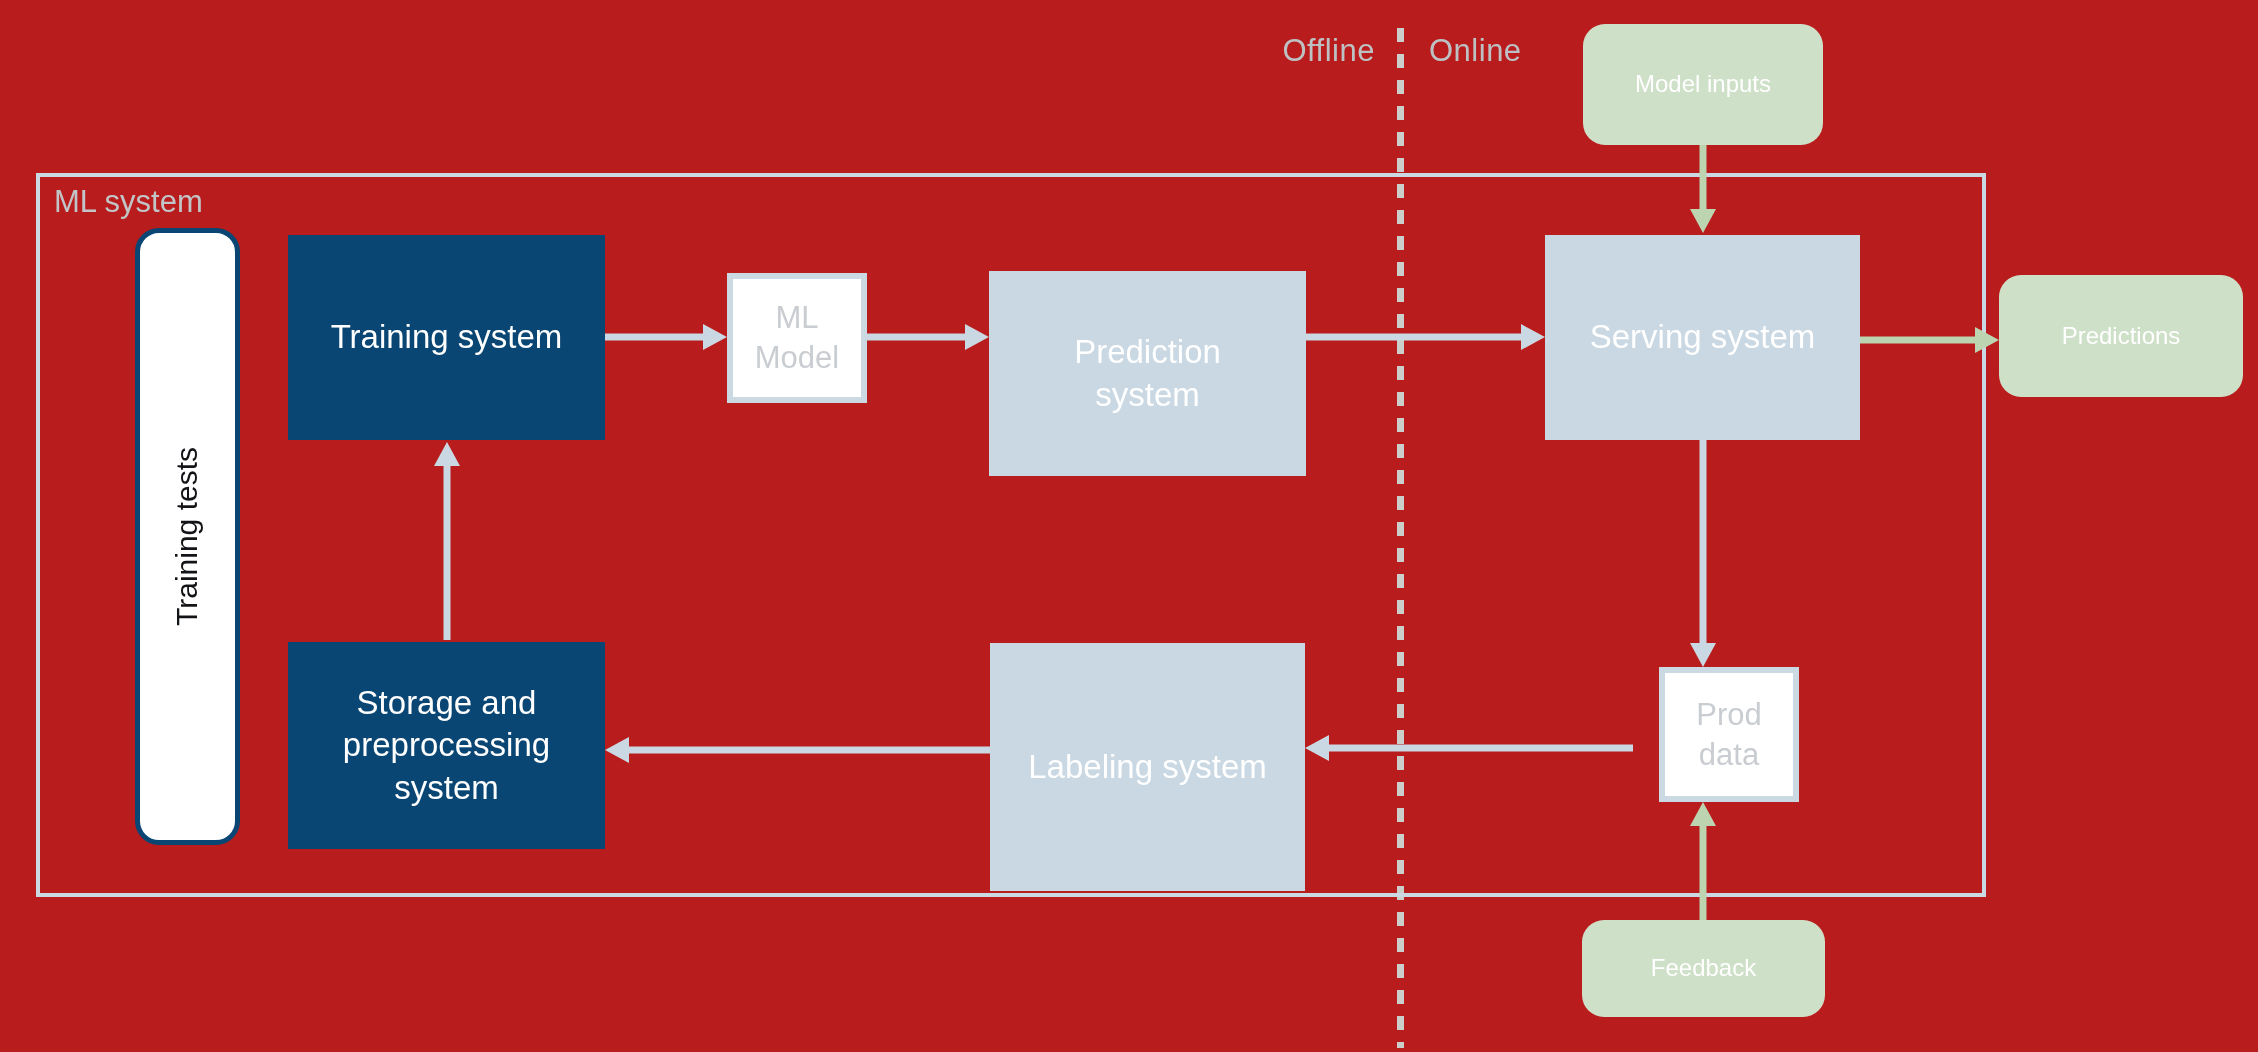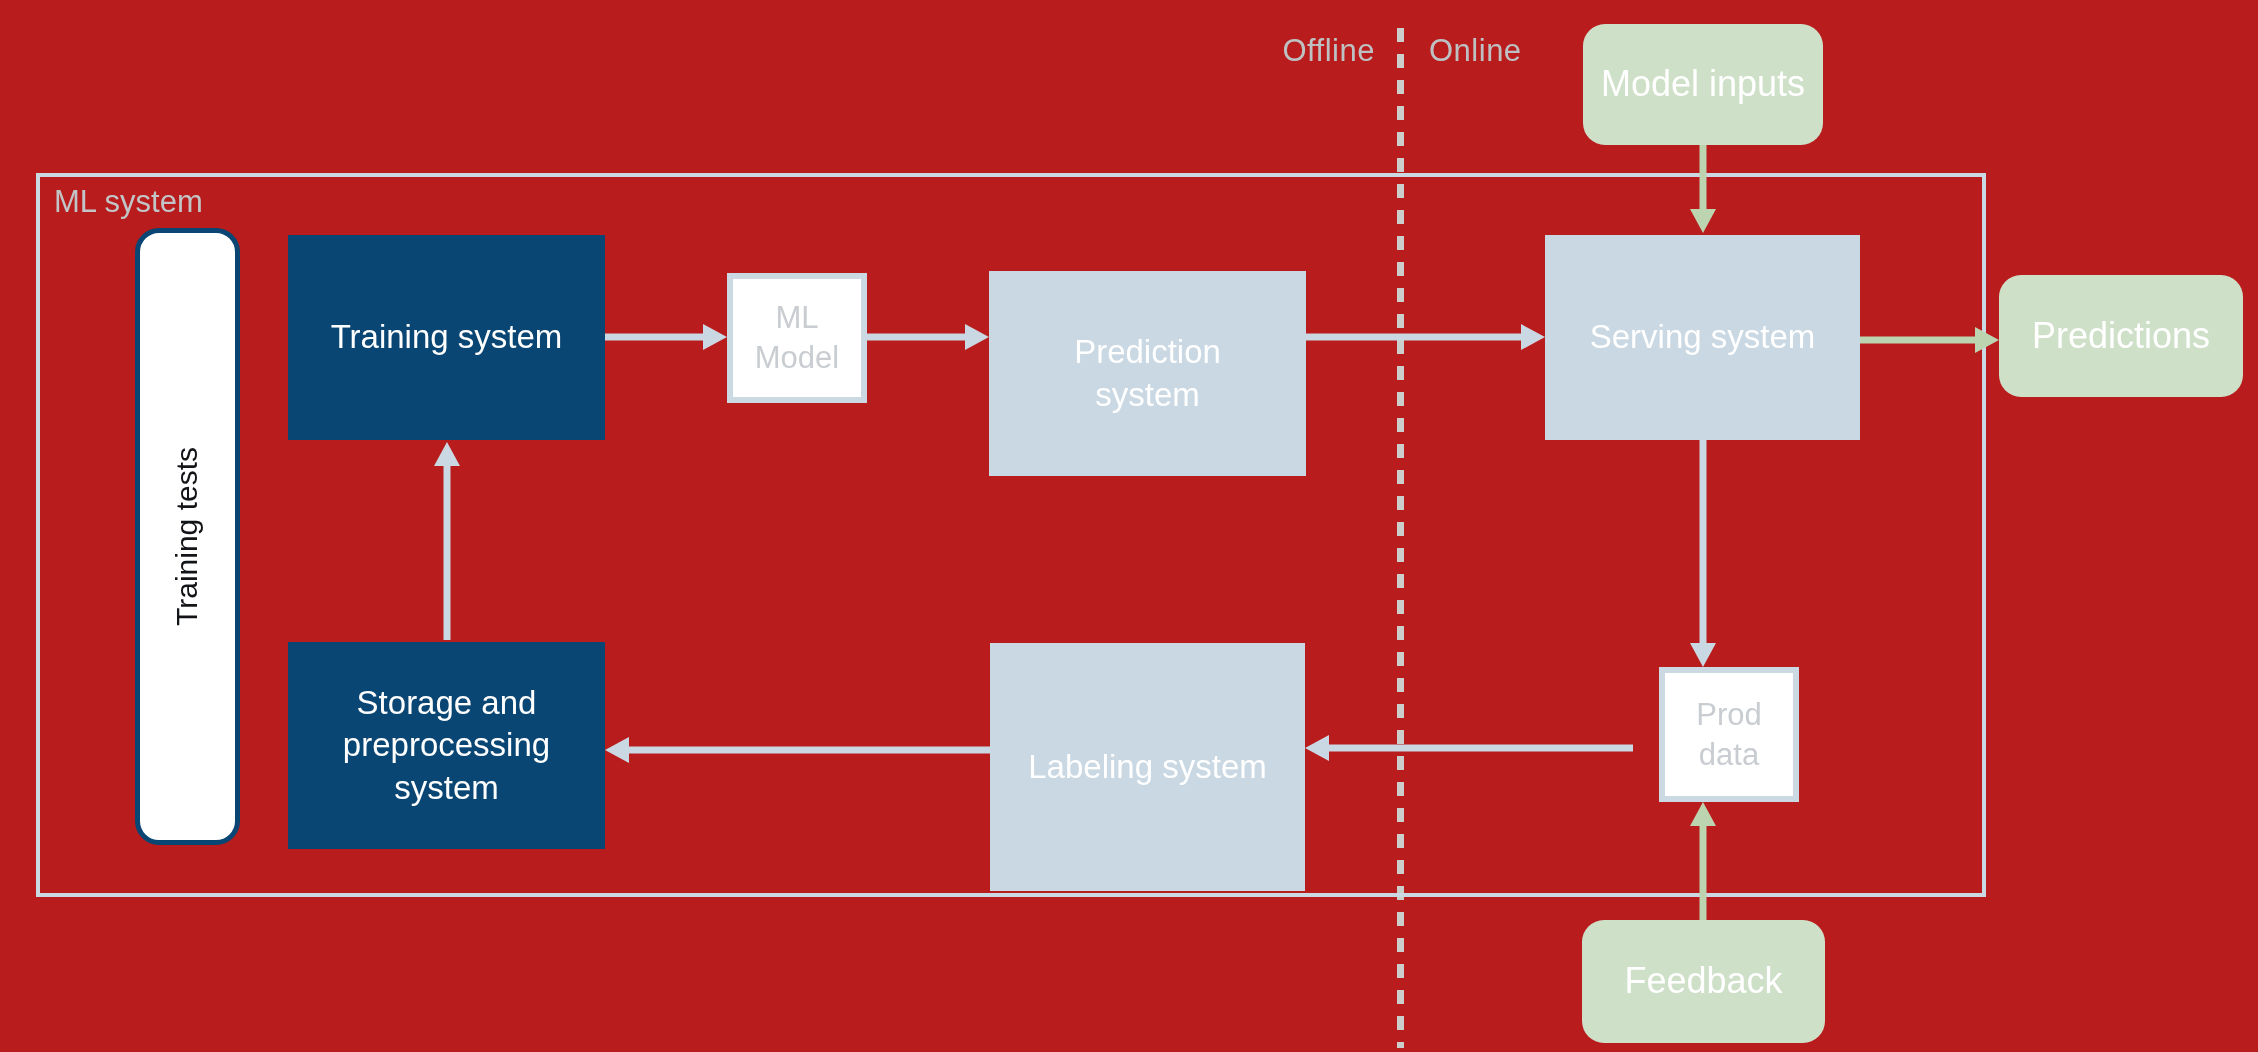--- a/index.html
+++ b/index.html
@@ -64,21 +64,21 @@
     display: flex;
     align-items: center;
     justify-content: center;
     text-align: center;
     box-sizing: border-box;
   }
   .node .label { display: block; line-height: 1.28; }
 
   .navy  { background: #0a4673; color: #ffffff; font-size: 33px; }
   .blue  { background: #c9d8e2; color: #ffffff; font-size: 33px; }
-  .green { background: #cfe0c9; color: #ffffff; font-size: 36px; border-radius: 22px; }
+  .green { background: #cfe0c9; color: #ffffff; font-size: 24px; border-radius: 22px; }
   .outline-blue {
     background: #ffffff;
     border: 6px solid #cbd9e3;
     color: #c9cdd1;
     font-size: 31px;
   }
 
   
   .training-tests {
     left: 135px; top: 228px; width: 105px; height: 617px;
@@ -99,21 +99,21 @@
   .prediction-system { left: 989px;  top: 235px; width: 317px; height: 205px; margin-top: 36px; }
   .prediction-system .label { width: 190px; }
   .serving-system    { left: 1545px; top: 235px; width: 315px; height: 205px; }
   .labeling-system   { left: 990px;  top: 643px; width: 315px; height: 248px; }
   .storage-system    { left: 288px;  top: 642px; width: 317px; height: 207px; }
   .storage-system .label { width: 250px; }
   .prod-data         { left: 1633px; top: 667px; width: 140px; height: 135px; margin-left: 26px; }
   .prod-data .label  { width: 90px; }
   .model-inputs      { left: 1583px; top: 24px;  width: 240px; height: 121px; }
   .predictions       { left: 1999px; top: 275px; width: 244px; height: 122px; }
-  .feedback          { left: 1582px; top: 920px; width: 243px; height: 123px; }
+  .feedback          { left: 1582px; top: 920px; width: 243px; height: 97px; }
 
   
   .arrows {
     position: absolute;
     left: 0; top: 0;
     width: 2258px;
     height: 1052px;
     pointer-events: none;
   }
 </style>

